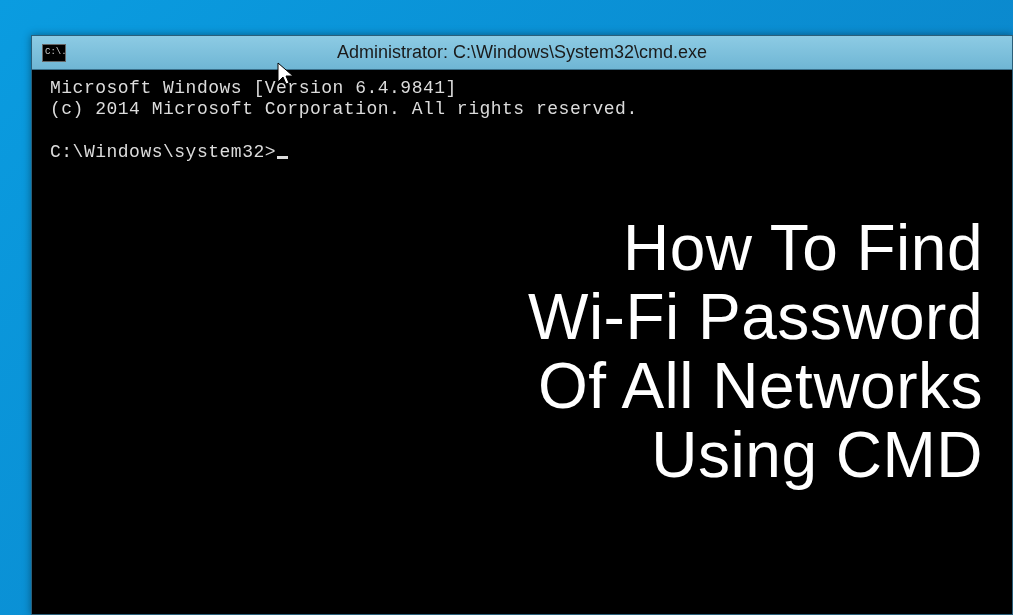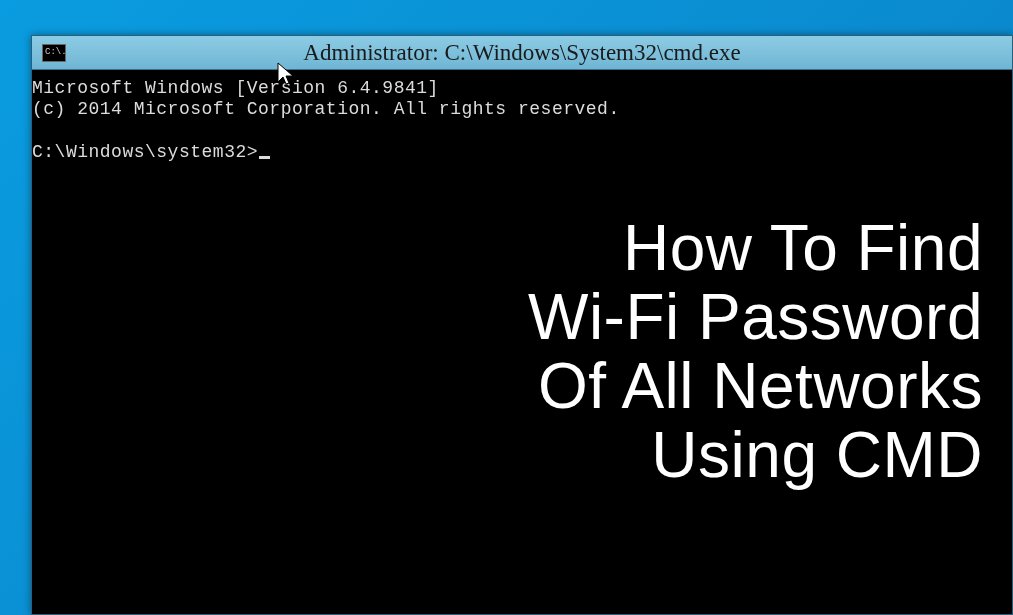--- a/index.html
+++ b/index.html
@@ -41,26 +41,26 @@
     font-family:"Consolas","Courier New",monospace;
     font-size:9px;
     line-height:1;
     letter-spacing:0;
   }
   .title-text {
     position:absolute;
     left:50%;
     transform:translateX(-50%);
     color:#1a1a1a;
-    font-family:Liberation Serif, serif;
-    font-size:23px;
+    font-family:Liberation Sans, sans-serif;
+    font-size:18px;
     white-space:nowrap;
   }
   .terminal {
-    padding:8px 4px 4px 0;
+    padding:8px 4px 4px 18px;
     font-family:"Consolas","Lucida Console","Courier New",monospace;
     font-size:18px;
     color:#dcdcdc;
     line-height:1.18;
     white-space:pre;
     background:#000;
     height:calc(100% - 34px);
     position:relative;
     letter-spacing:0.5px;
   }

